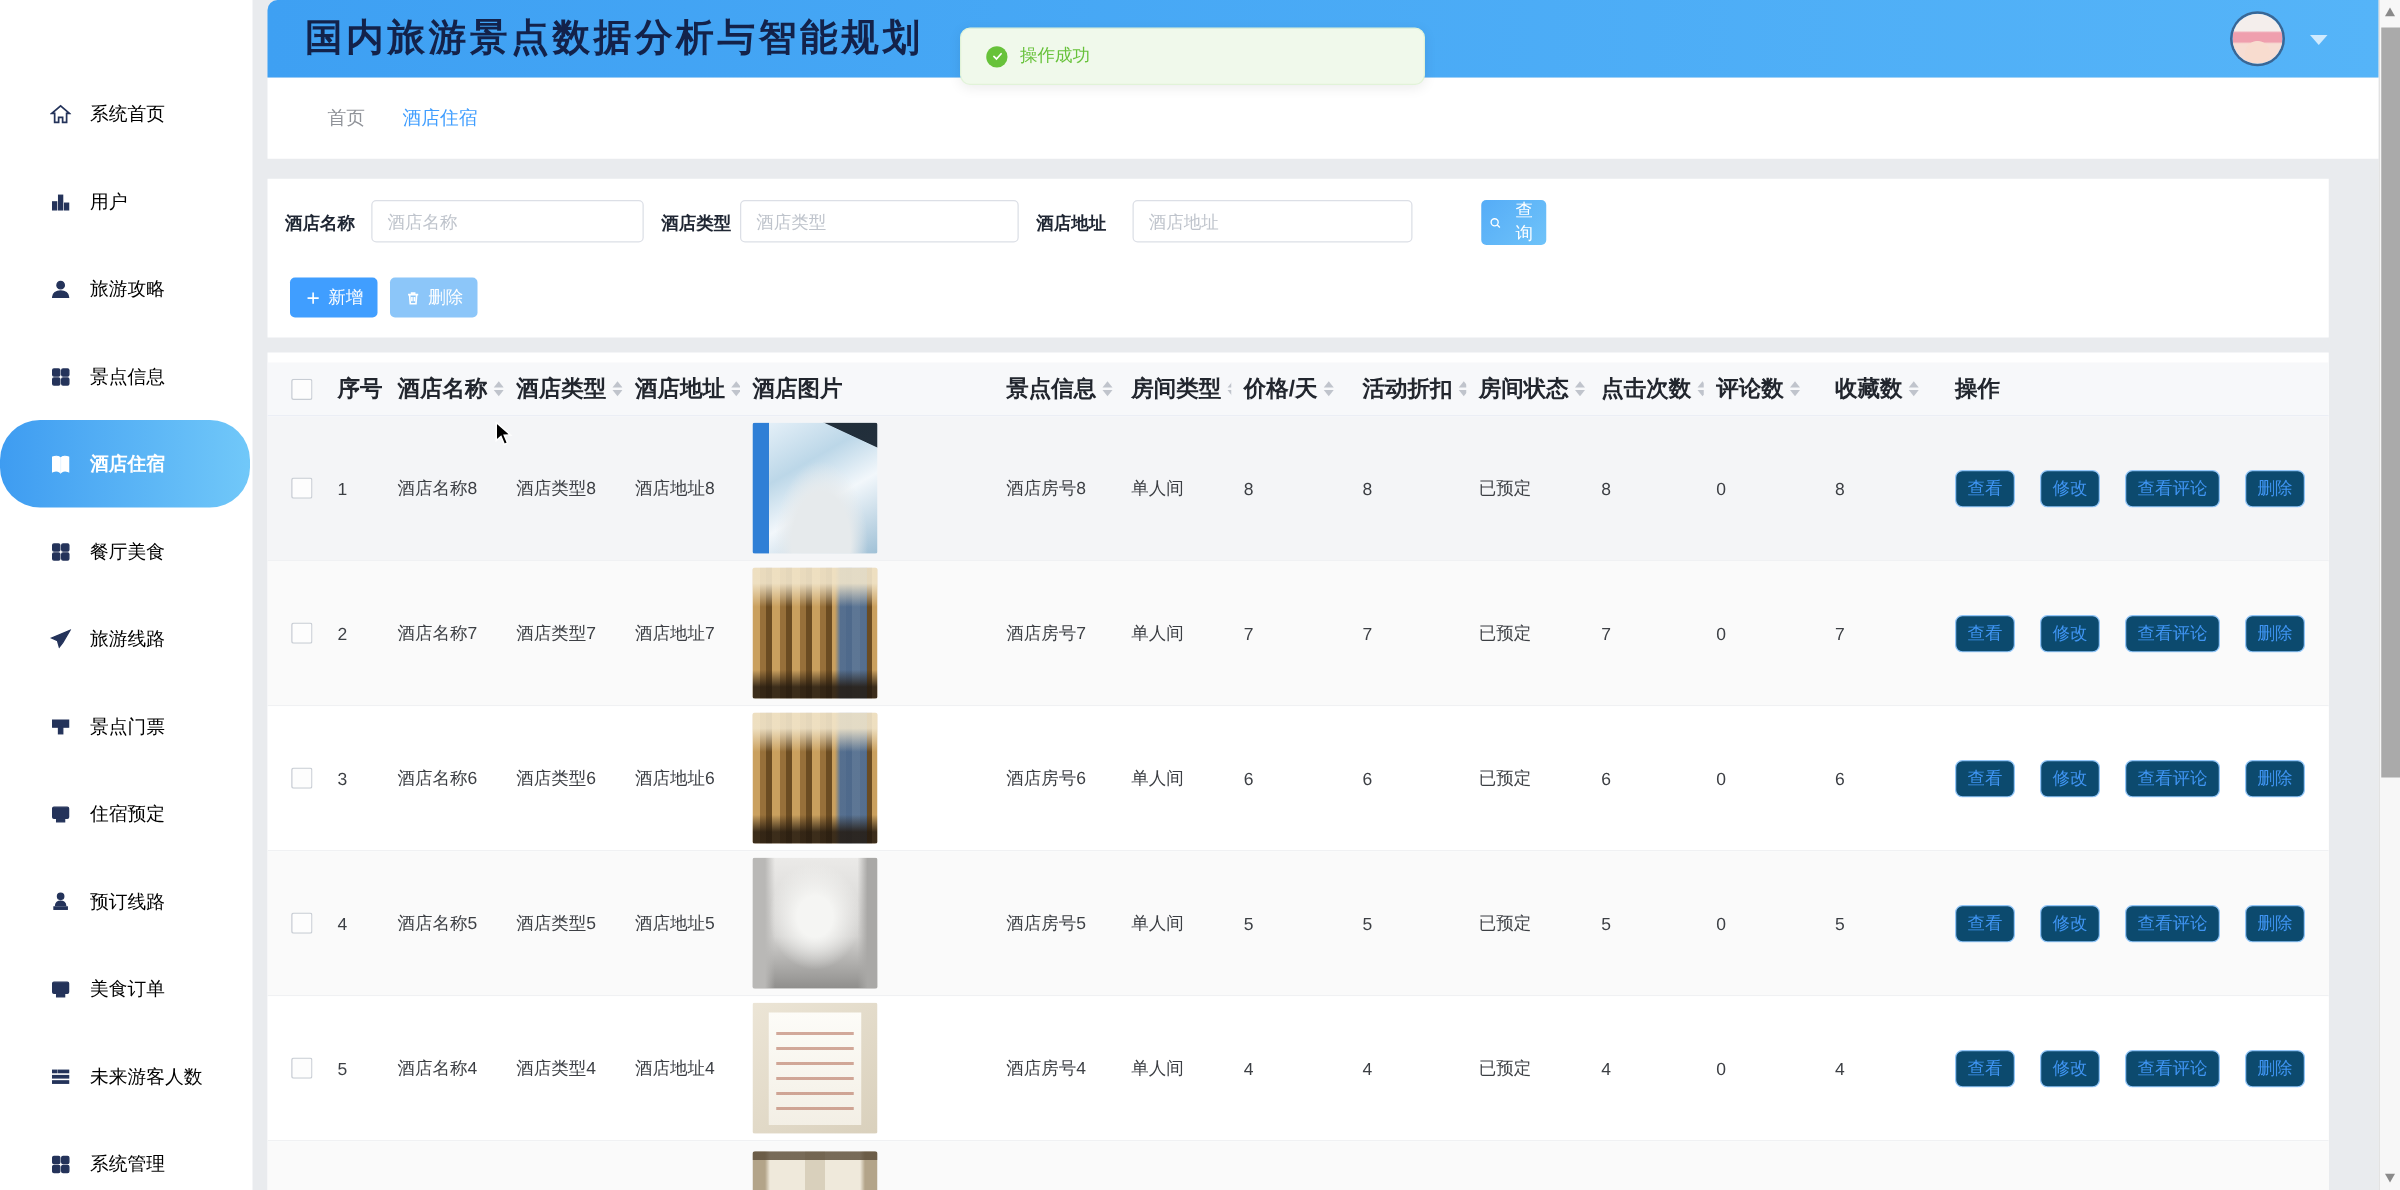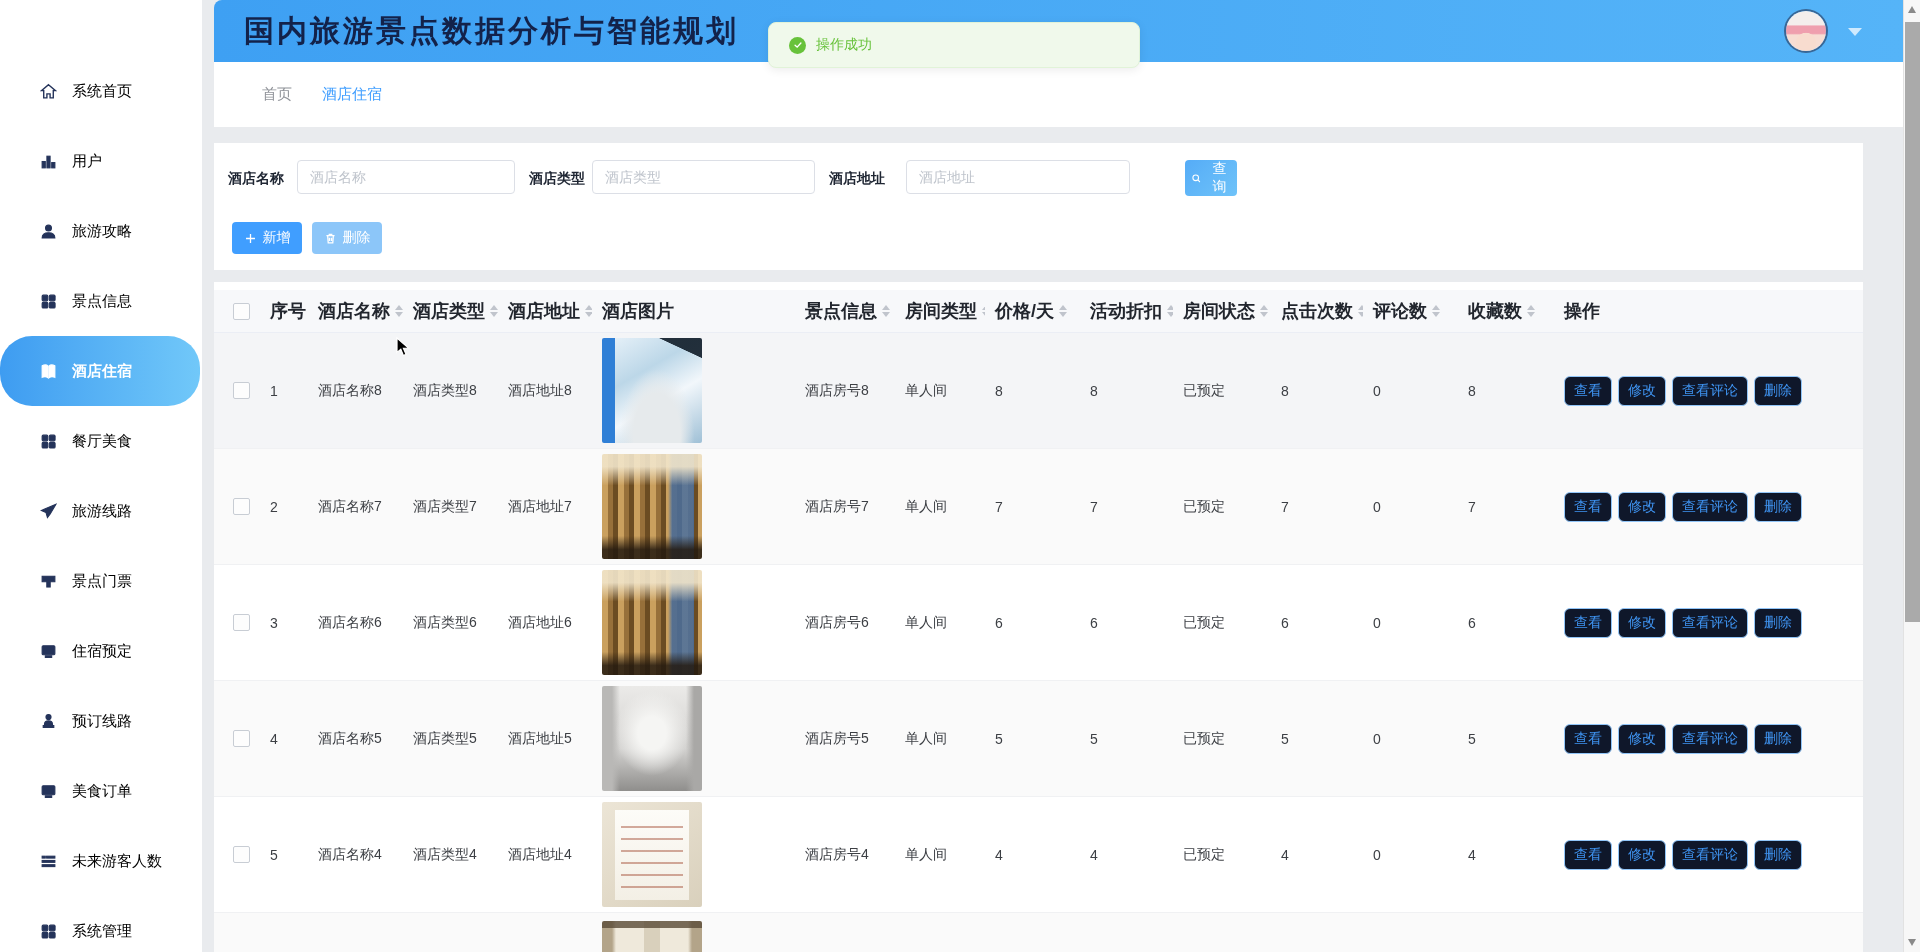--- a/index.html
+++ b/index.html
@@ -74,21 +74,21 @@
       linear-gradient(90deg,#b9b8b6 0 10%,transparent 18%),
       linear-gradient(270deg,#a9a8a6 0 8%,transparent 16%),
       linear-gradient(180deg,#ebeae8 0%,#d2d1cf 60%,#8f8e8c 100%)}
   .img-price-board{background:
       repeating-linear-gradient(180deg,transparent 0 10px,rgba(160,70,45,.45) 10px 12px) 50% 54% / 62% 76% no-repeat,
       linear-gradient(#fdfcf8,#f3efe5) 50% 54% / 74% 86% no-repeat,
       linear-gradient(140deg,#ece5d6,#d9d0bc)}
   .img-elevator-hall{background:
       linear-gradient(180deg,rgba(90,75,55,.8) 0 7%,transparent 7%),
       linear-gradient(90deg,#b3a489 0 10%,#efe9db 14% 42%,#d9d0bc 42% 58%,#efe9db 58% 86%,#b3a489 90% 100%)}
-  .act-btn{border:1px solid #91c5f8;background:#0f172a;color:#3f94f2;border-radius:6px;font-size:14px;padding:5px 9px;margin-right:6px;cursor:pointer;white-space:nowrap;font-family:inherit}
+  .act-btn{border:1px solid #91c5f8;background:#0c4a6e;color:#3f94f2;border-radius:6px;font-size:14px;padding:5px 9px;margin-right:20px;cursor:pointer;white-space:nowrap;font-family:inherit}
   .t-body-row.partial{align-items:start;border-bottom:none}
   .t-body-row.partial .himg{margin-top:8px}
   
   .scrollbar{position:absolute;right:0;top:0;width:17px;height:952px;background:#f7f7f7;border-left:1px solid #e2e2e2;z-index:40;box-sizing:border-box}
   .sb-arrow{position:absolute;left:4px;width:0;height:0;border-left:4.5px solid transparent;border-right:4.5px solid transparent}
   .sb-up{top:6px;border-bottom:7px solid #8a8a8a}
   .sb-dn{bottom:6px;border-top:7px solid #8a8a8a}
   .sb-thumb{position:absolute;left:1px;top:22px;width:15px;height:600px;background:#aaaaaa;cursor:pointer}
   
   .cursor{position:absolute;left:396px;top:337px;z-index:60;pointer-events:none}

